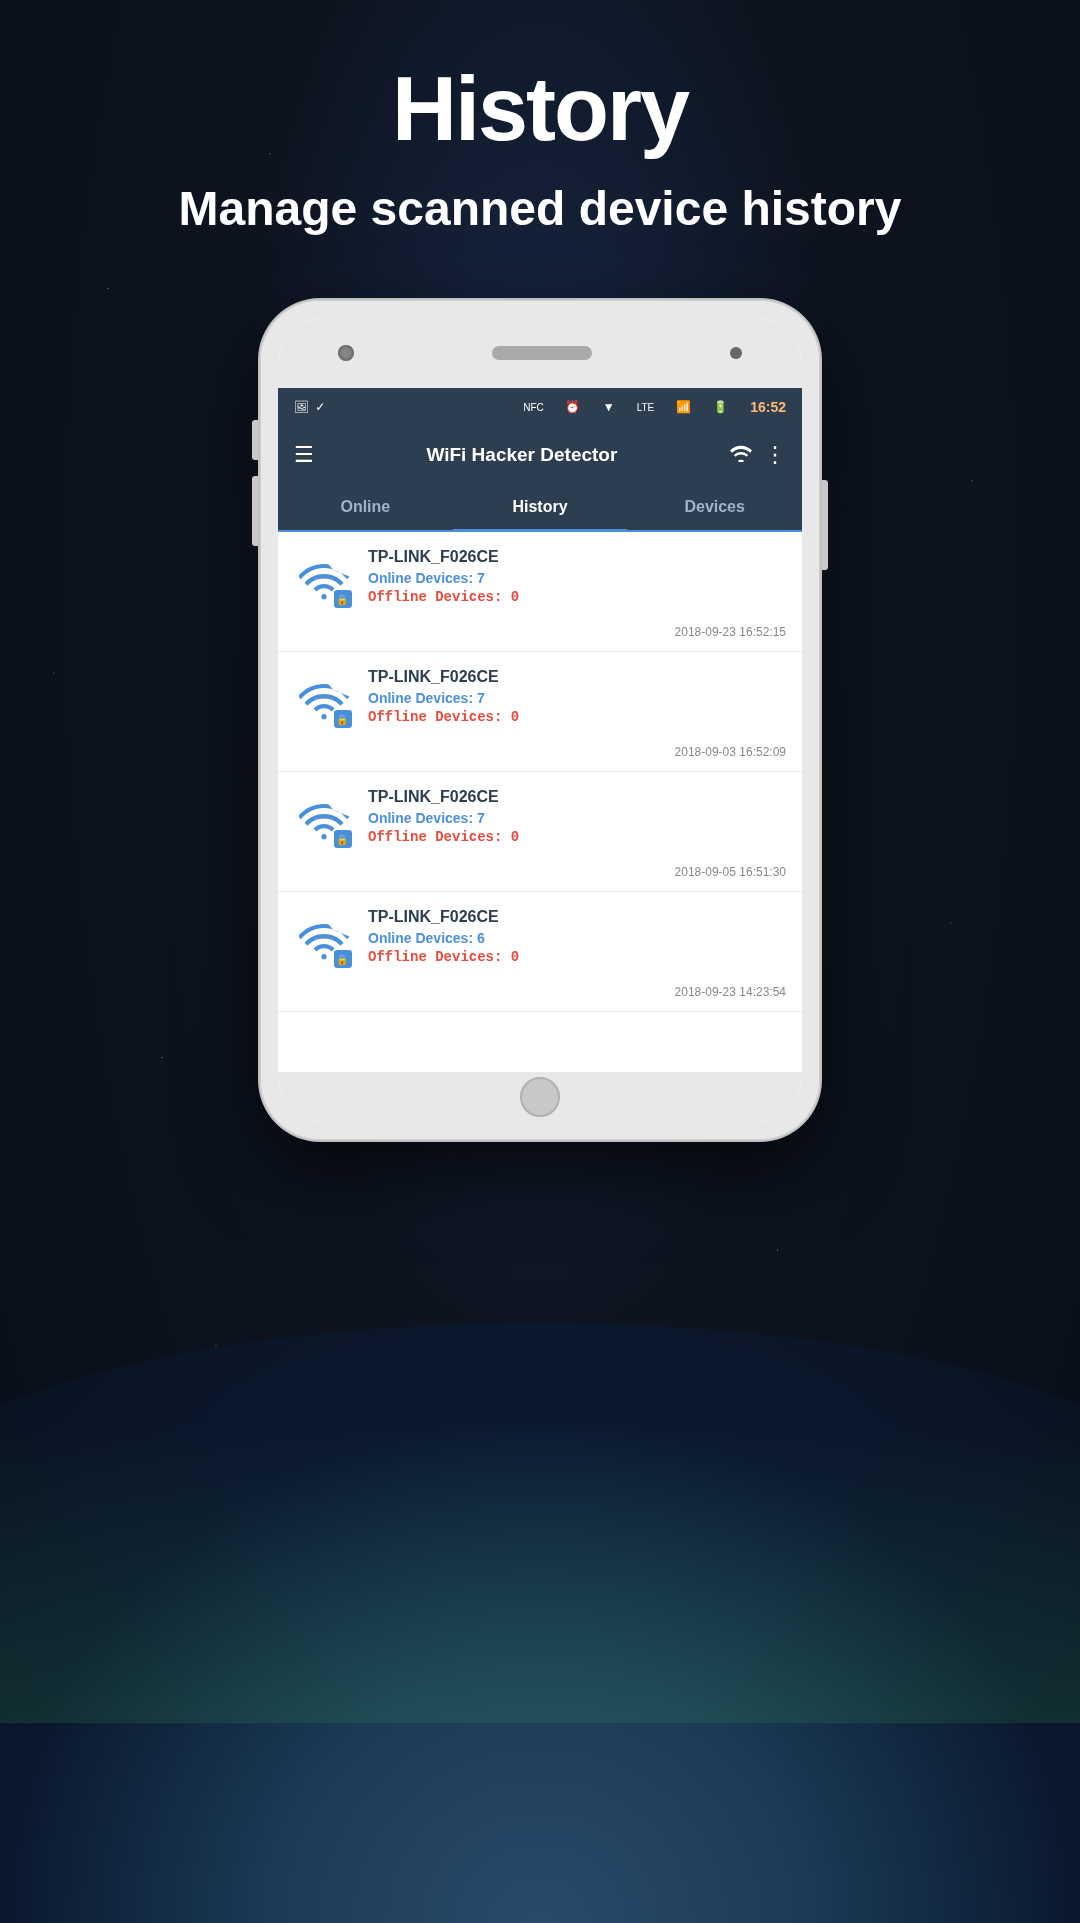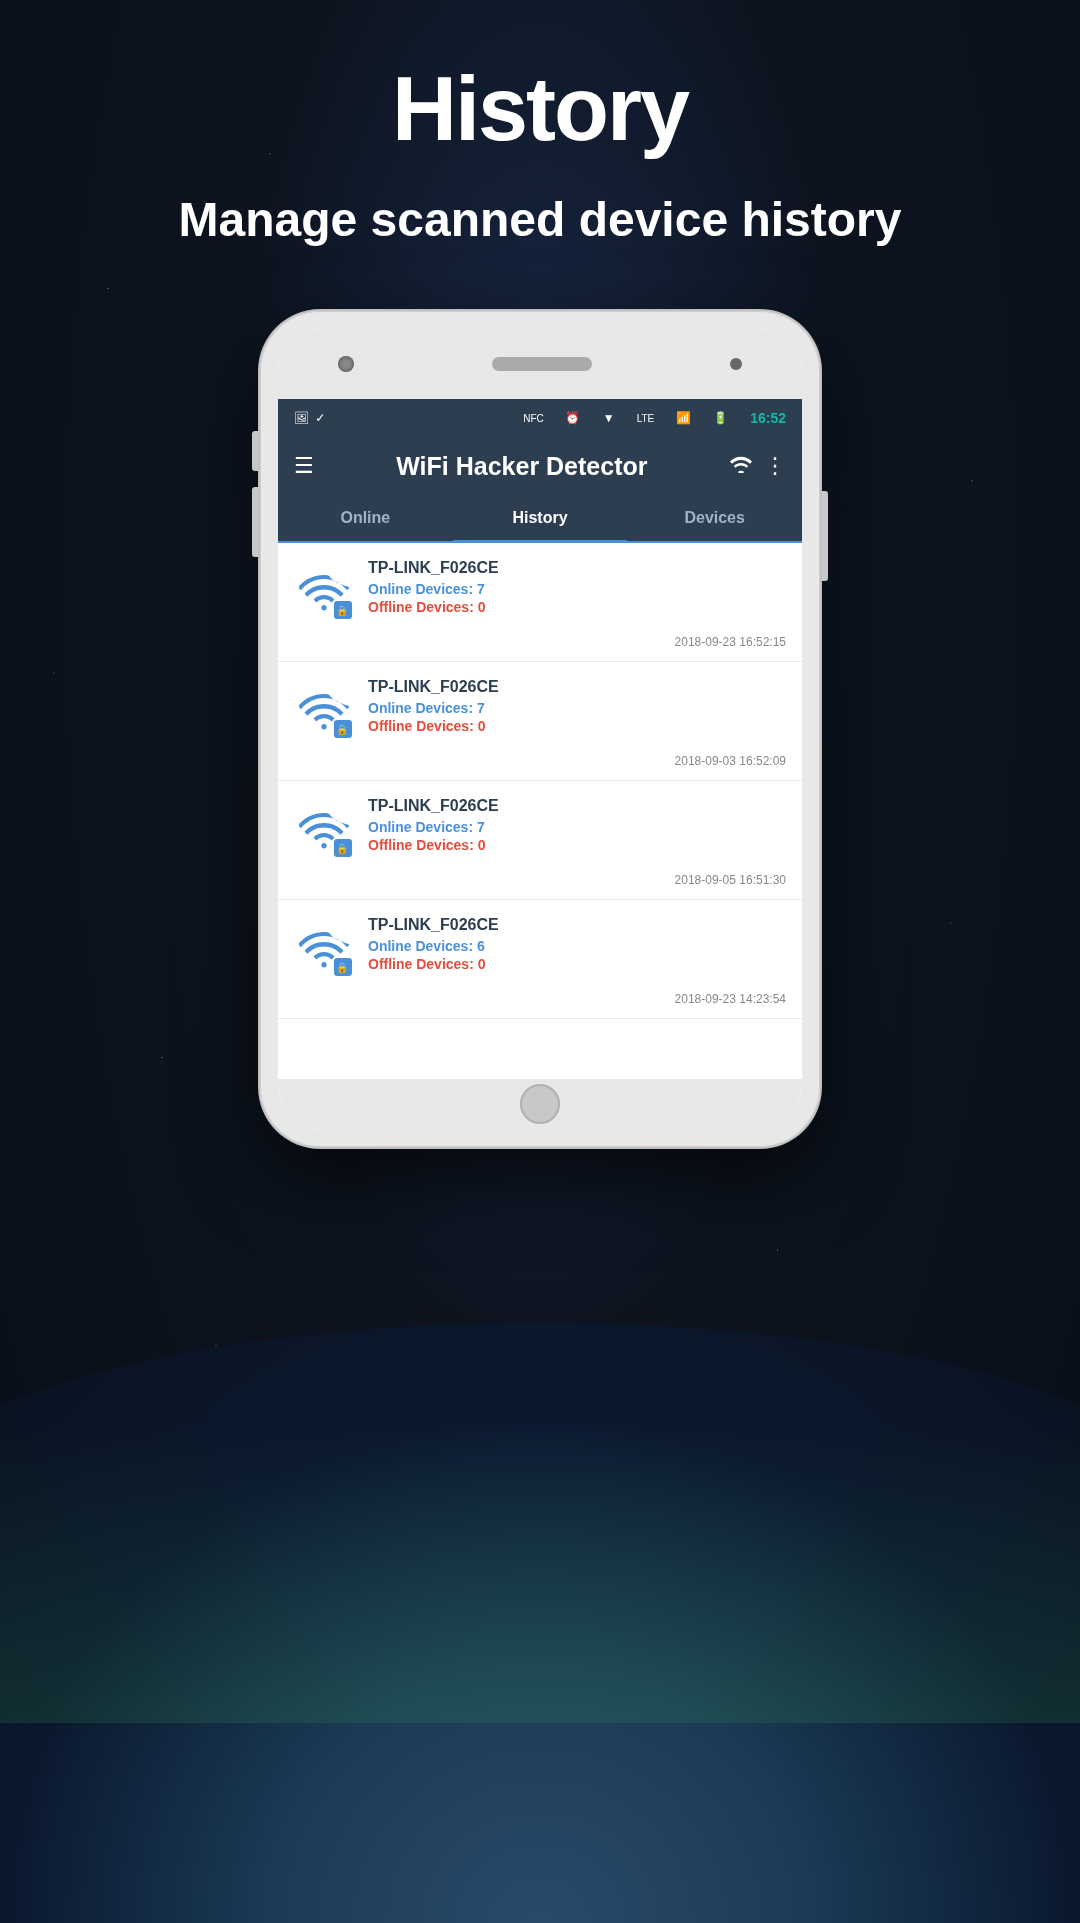--- a/index.html
+++ b/index.html
@@ -78,21 +78,21 @@
       font-weight: 900;
       color: #ffffff;
       line-height: 1.1;
       letter-spacing: -2px;
     }
 
     .page-subtitle {
       font-size: 48px;
       font-weight: 700;
       color: #ffffff;
-      margin-top: 30px;
+      margin-top: 19px;
       padding: 0 40px;
       line-height: 1.3;
     }
 
     
     .phone-wrapper {
       position: relative;
       z-index: 1;
       display: flex;
       justify-content: center;
@@ -172,21 +172,21 @@
       align-items: center;
     }
 
     .status-icons-right {
       display: flex;
       gap: 22px;
       align-items: center;
     }
 
     .status-time {
-      color: #14b8a6;
+      color: #fdba74;
       font-size: 14px;
       font-weight: bold;
     }
 
     .status-icon {
       color: #ffffff;
       font-size: 12px;
     }
 
     
@@ -194,21 +194,21 @@
       background: #2c3e50;
       height: 58px;
       display: flex;
       align-items: center;
       padding: 0 16px;
       gap: 12px;
     }
 
     .app-bar-title {
       color: #ffffff;
-      font-size: 25px;
+      font-size: 19px;
       font-weight: bold;
       flex: 1;
       text-align: center;
     }
 
     .app-bar-icon {
       color: #ffffff;
       font-size: 22px;
       cursor: pointer;
     }
@@ -309,20 +309,21 @@
     }
 
     .device-offline {
       font-size: 14px;
       color: #555;
     }
 
     .device-offline span {
       color: #e74c3c;
       font-weight: bold;
+      font-family: Liberation Mono, monospace;
     }
 
     .device-timestamp {
       text-align: right;
       font-size: 12px;
       color: #888;
       margin-top: 20px;
     }
 
     .item-content {

